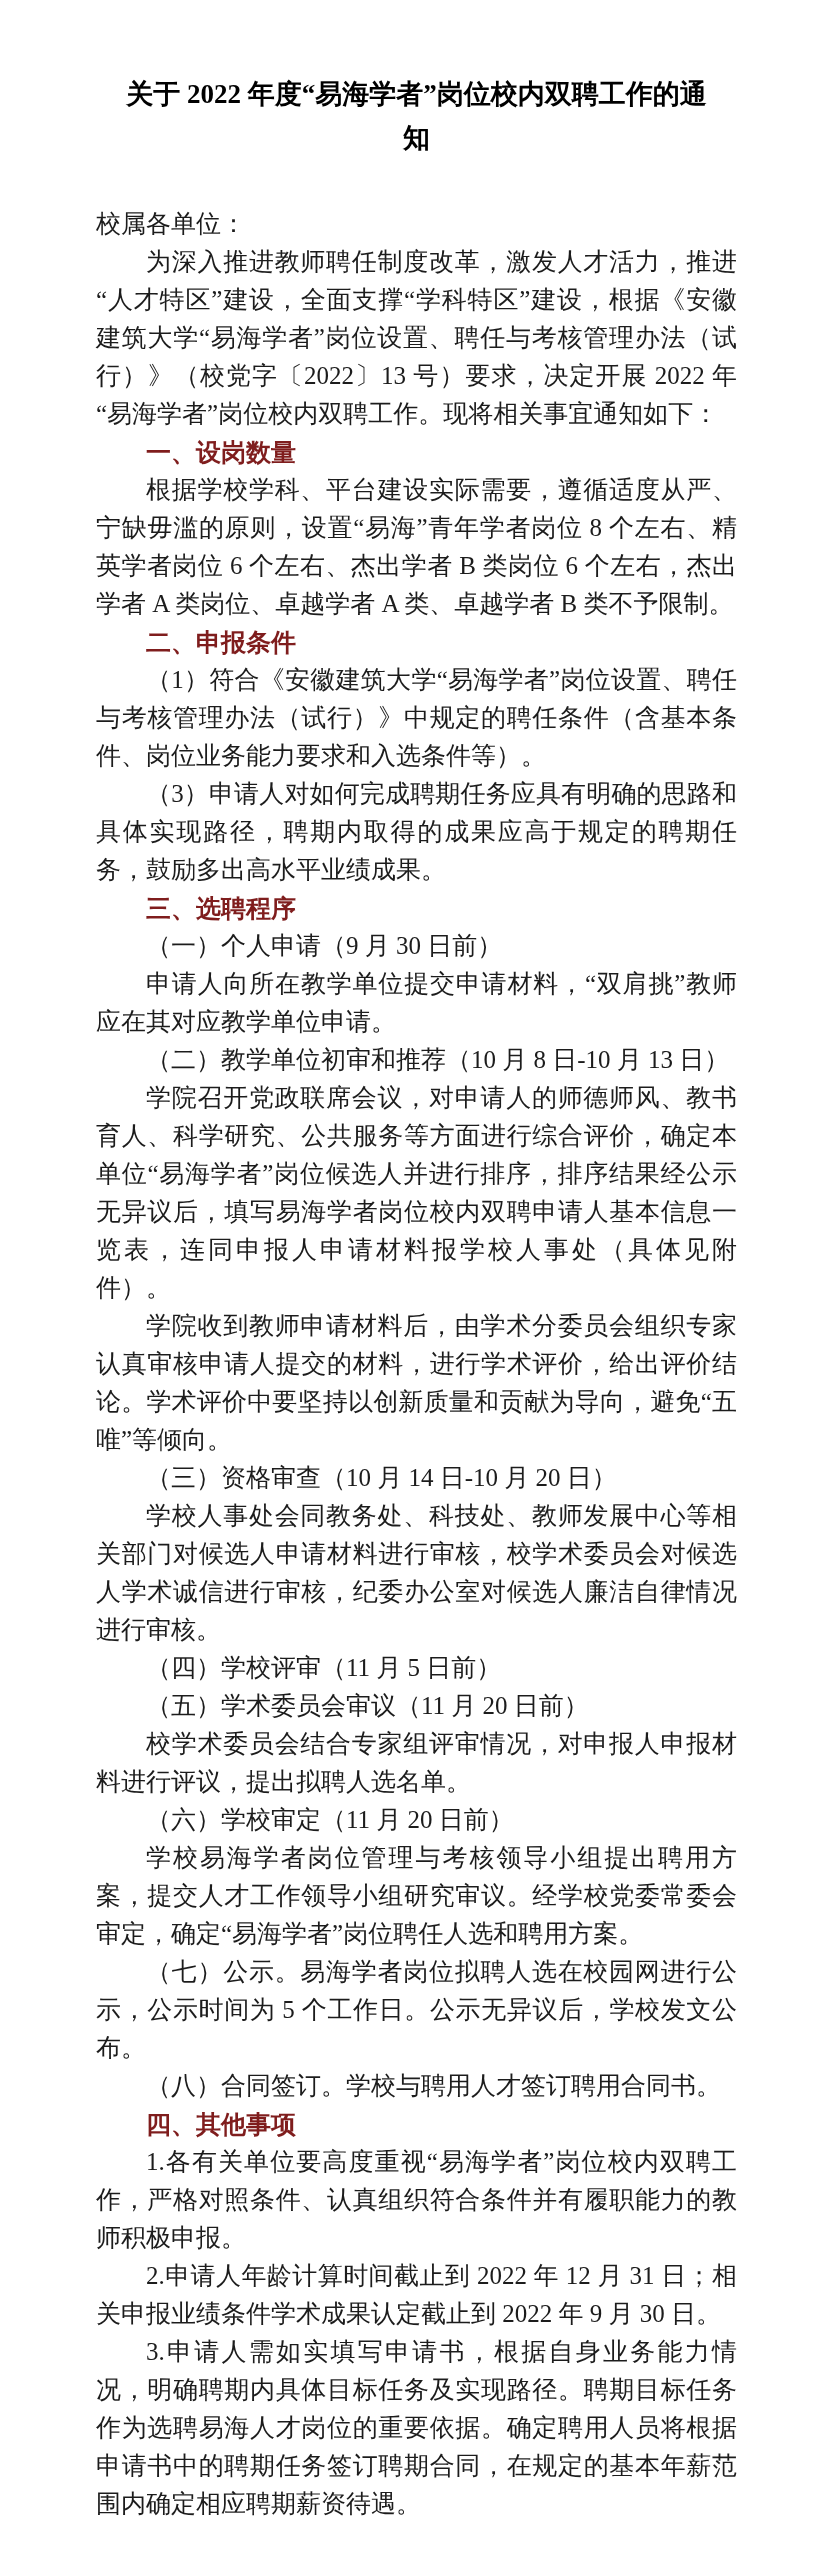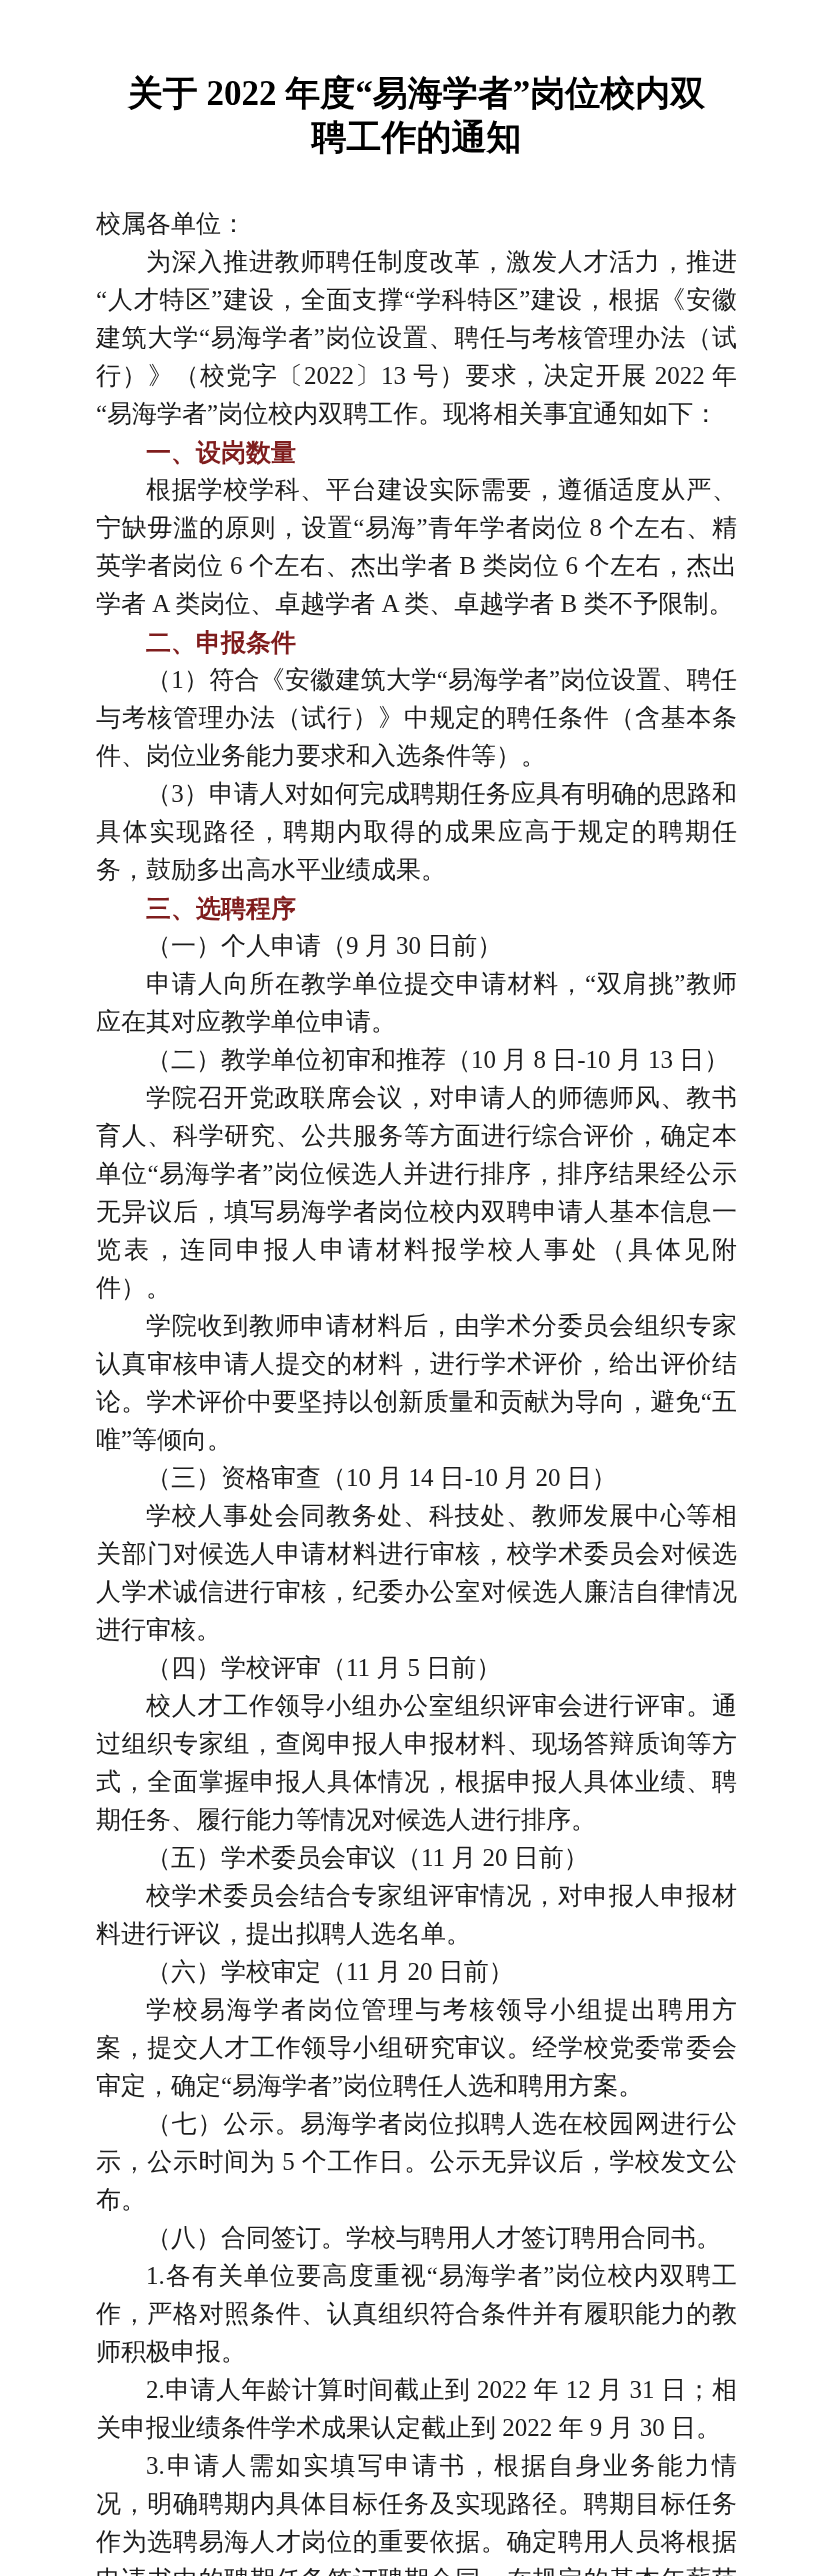--- a/index.html
+++ b/index.html
@@ -11,21 +11,21 @@
     font-family: "Liberation Serif", "DejaVu Serif", serif;
   }
   .page {
     box-sizing: border-box;
     width: 818px;
     height: 3318px;
     padding: 72px 81px 0 96px;
     overflow: hidden;
   }
   .title {
-    font-size: 35px;
+    font-size: 27px;
     font-weight: 700;
     color: #000000;
     line-height: 44px;
     text-align: center;
     margin: 0 auto 45px auto;
     max-width: 582px;
   }
   .content {
     font-size: 25px;
     line-height: 38px;
@@ -59,26 +59,26 @@
     <p class="para">（3）申请人对如何完成聘期任务应具有明确的思路和具体实现路径，聘期内取得的成果应高于规定的聘期任务，鼓励多出高水平业绩成果。</p>
     <p class="heading">三、选聘程序</p>
     <p class="para">（一）个人申请（9 月 30 日前）</p>
     <p class="para">申请人向所在教学单位提交申请材料，“双肩挑”教师应在其对应教学单位申请。</p>
     <p class="para">（二）教学单位初审和推荐（10 月 8 日-10 月 13 日）</p>
     <p class="para">学院召开党政联席会议，对申请人的师德师风、教书育人、科学研究、公共服务等方面进行综合评价，确定本单位“易海学者”岗位候选人并进行排序，排序结果经公示无异议后，填写易海学者岗位校内双聘申请人基本信息一览表，连同申报人申请材料报学校人事处（具体见附件）。</p>
     <p class="para">学院收到教师申请材料后，由学术分委员会组织专家认真审核申请人提交的材料，进行学术评价，给出评价结论。学术评价中要坚持以创新质量和贡献为导向，避免“五唯”等倾向。</p>
     <p class="para">（三）资格审查（10 月 14 日-10 月 20 日）</p>
     <p class="para">学校人事处会同教务处、科技处、教师发展中心等相关部门对候选人申请材料进行审核，校学术委员会对候选人学术诚信进行审核，纪委办公室对候选人廉洁自律情况进行审核。</p>
     <p class="para">（四）学校评审（11 月 5 日前）</p>
-    <p class="para">校人才工作领导小组办公室组织评审会进行评审。通过组织专家组，查阅申报人申报材料、现场答辩质询等方式，全面掌握申报人具体情况，根据申报人具体业绩、聘期任务、履行能力等情况对候选人进行排序。</p>
     <p class="para">（五）学术委员会审议（11 月 20 日前）</p>
     <p class="para">校学术委员会结合专家组评审情况，对申报人申报材料进行评议，提出拟聘人选名单。</p>
     <p class="para">（六）学校审定（11 月 20 日前）</p>
     <p class="para">学校易海学者岗位管理与考核领导小组提出聘用方案，提交人才工作领导小组研究审议。经学校党委常委会审定，确定“易海学者”岗位聘任人选和聘用方案。</p>
     <p class="para">（七）公示。易海学者岗位拟聘人选在校园网进行公示，公示时间为 5 个工作日。公示无异议后，学校发文公布。</p>
     <p class="para">（八）合同签订。学校与聘用人才签订聘用合同书。</p>
+    <p class="heading">四、其他事项</p>
     <p class="para">1.各有关单位要高度重视“易海学者”岗位校内双聘工作，严格对照条件、认真组织符合条件并有履职能力的教师积极申报。</p>
     <p class="para">2.申请人年龄计算时间截止到 2022 年 12 月 31 日；相关申报业绩条件学术成果认定截止到 2022 年 9 月 30 日。</p>
     <p class="para">3.申请人需如实填写申请书，根据自身业务能力情况，明确聘期内具体目标任务及实现路径。聘期目标任务作为选聘易海人才岗位的重要依据。确定聘用人员将根据申请书中的聘期任务签订聘期合同，在规定的基本年薪范围内确定相应聘期薪资待遇。</p>
 
   </div>
 </div>
 
 
 </body></html>

